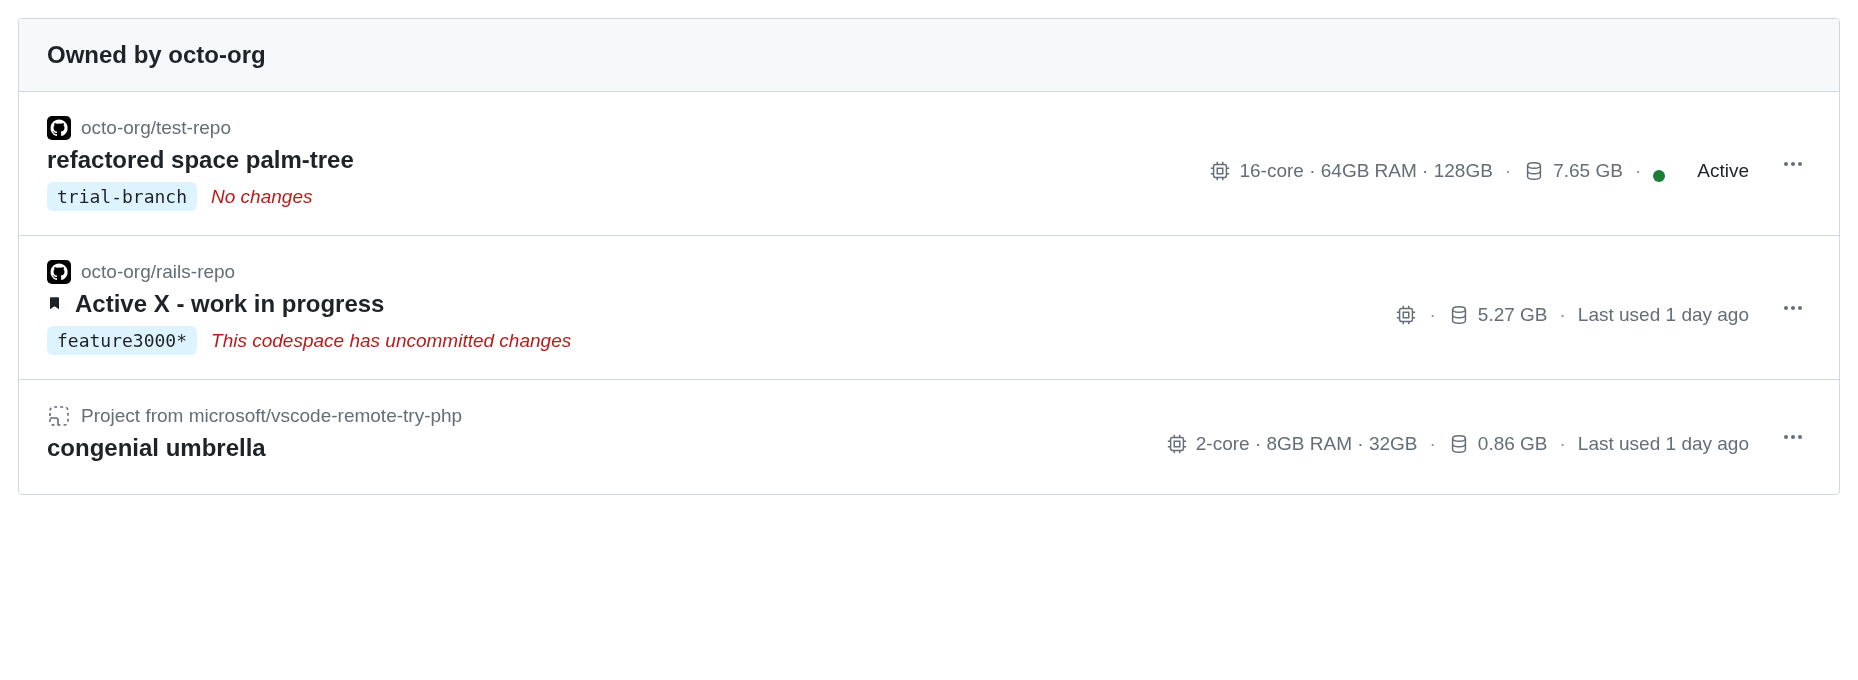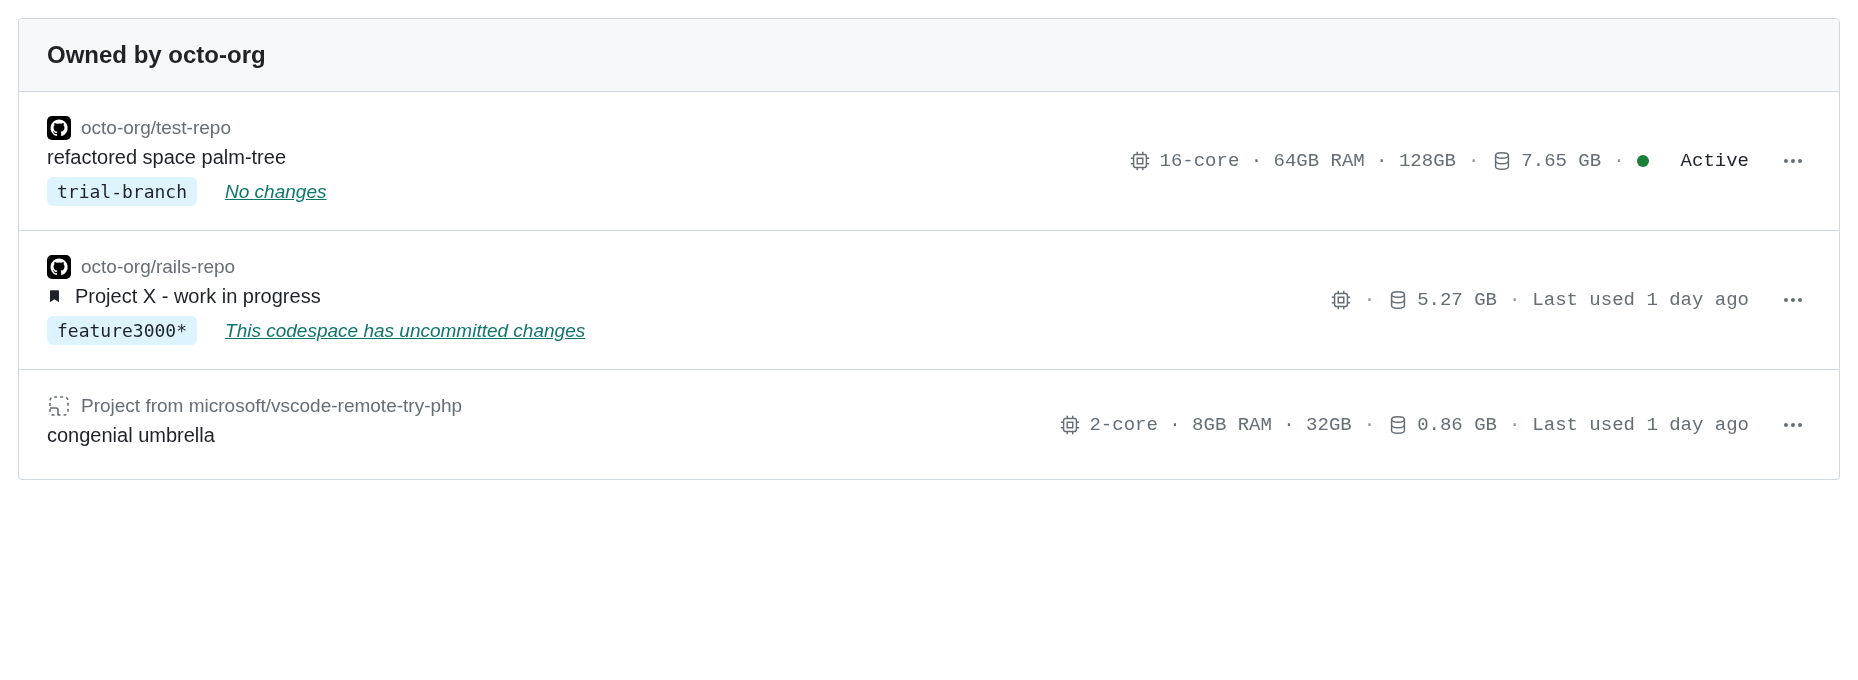--- a/index.html
+++ b/index.html
@@ -29,65 +29,63 @@
     display: flex;
     align-items: center;
     padding: 24px 28px;
     border-bottom: 1px solid #d0d7de;
     gap: 16px;
   }
   .row:last-child { border-bottom: none; }
   .row-left { flex: 1; min-width: 0; }
   .row-right {
     display: flex;
-    align-items: center;
+    align-items: flex-end;
     gap: 8px;
     color: #656d76;
     font-size: 19px;
     white-space: nowrap;
-    font-family: Liberation Mono, monospace;
   }
   .repo-line {
     display: flex;
     align-items: center;
     gap: 10px;
     color: #656d76;
     font-size: 19px;
     margin-bottom: 6px;
   }
   .repo-line a { color: #656d76; text-decoration: none; }
   .avatar {
     width: 24px; height: 24px;
     display:inline-flex; align-items:center; justify-content:center;
     flex-shrink:0;
   }
   .name-line {
     display:flex; align-items:center; gap:10px;
     margin-bottom: 8px;
   }
   .name-line a {
-    font-size: 20px;
-    font-weight: 400;
+    font-size: 24px;
+    font-weight: 700;
     color: #1f2328;
     text-decoration: none;
   }
-  .branch-line { display:flex; align-items:center; gap:28px; }
+  .branch-line { display:flex; align-items:center; gap:14px; }
   .branch-chip {
     background: #ddf4ff;
     color: #1f2328;
     font-family: ui-monospace, SFMono-Regular, "SF Mono", Menlo, Consolas, monospace;
     font-size: 18px;
     padding: 4px 10px;
     border-radius: 6px;
   }
   .changes {
-    color: #0f766e;
+    color: #b91c1c;
     font-style: italic;
     font-size: 19px;
-    text-decoration: underline;
   }
   .sep { color:#8c959f; padding: 0 4px;}
   .dot-active {
     width:12px; height:12px; border-radius:50%;
     background:#1a7f37; display:inline-block;
     margin-right:4px;
   }
   .status-text { color:#1f2328;margin-left:20px; }
   .kebab {
     display:flex; align-items:center; justify-content:center;
@@ -190,21 +188,21 @@
               </svg>
             </span>
             <a href="#">octo-org/rails-repo</a>
           </div>
           <div class="name-line">
             <span class="icon">
               <svg width="18" height="18" viewBox="0 0 24 24">
                 <use href="#icon-bookmark"></use>
               </svg>
             </span>
-            <a href="#">Project X - work in progress</a>
+            <a href="#">Active X - work in progress</a>
           </div>
           <div class="branch-line">
             <span class="branch-chip">feature3000*</span>
             <span class="changes">This codespace has uncommitted changes</span>
           </div>
         </div>
         <div class="row-right">
           <span class="icon">
             <svg width="22" height="22" viewBox="0 0 24 24">
               <use href="#icon-cpu"></use>

